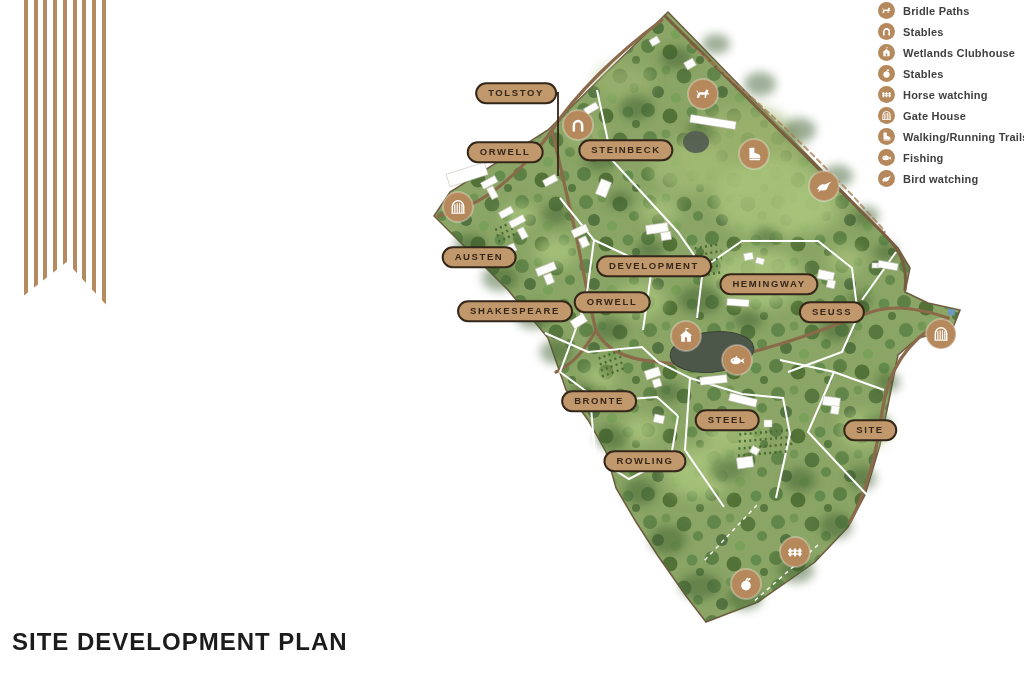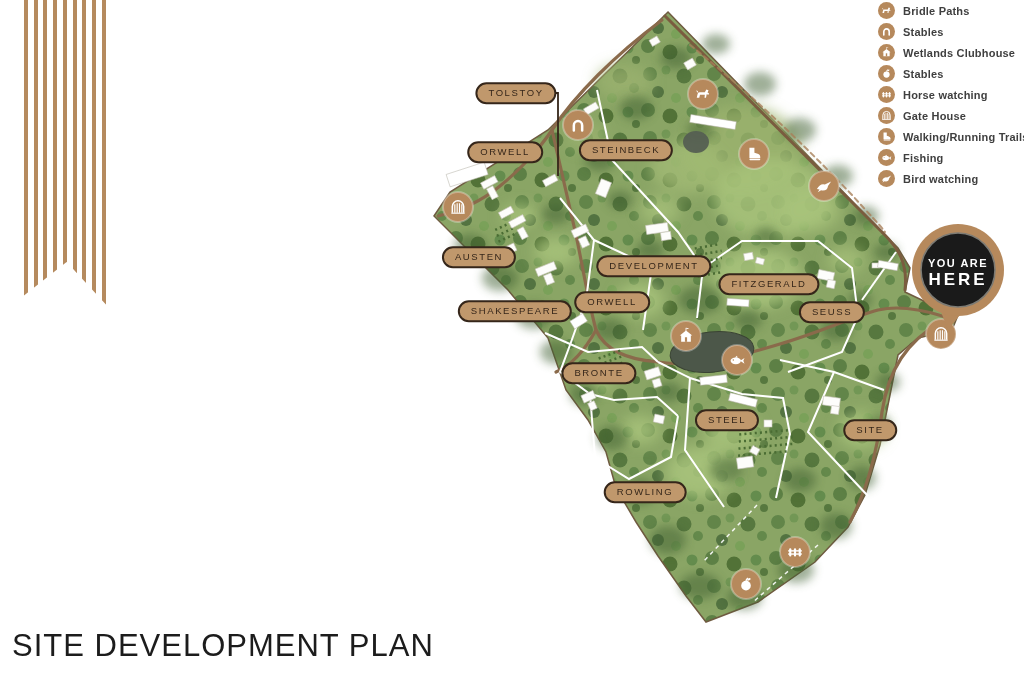--- a/index.html
+++ b/index.html
@@ -3,26 +3,26 @@
 <meta charset="utf-8">
 <style>
   html,body{margin:0;padding:0;background:#ffffff;}
   #stage{position:relative;width:1024px;height:682px;background:#ffffff;overflow:hidden;
          font-family:"Liberation Sans",sans-serif;}
   
   .ribbon{position:absolute;left:24px;top:0;width:87px;height:310px;
           background:repeating-linear-gradient(to right,#b58a5e 0 4px,#ffffff 4px 9.7px);
           clip-path:polygon(0 0,100% 0,100% 100%,49% 84.5%,0 95.3%);}
   
-  .title{position:absolute;left:12px;top:628px;font-size:31px;letter-spacing:1px;
-         color:#1c1c1c;font-weight:400;white-space:nowrap;}
+  .title{position:absolute;left:12px;top:628px;font-size:24px;letter-spacing:1px;
+         color:#1c1c1c;font-weight:700;white-space:nowrap;}
   
   .pill{position:absolute;transform:translate(-50%,-50%);
         background:#c0986c;border:2px solid #35261a;border-radius:12px;
-        color:#35261a;font-size:9.5px;font-weight:normal;letter-spacing:1.6px;
+        color:#35261a;font-size:9.5px;font-weight:bold;letter-spacing:1.6px;
         padding:4px 11px;white-space:nowrap;line-height:1;z-index:30;}
   
   .legend{position:absolute;left:878px;top:2px;z-index:40;}
   .lg-row{display:flex;align-items:center;margin-bottom:4px;height:17px;}
   .lg-ic{width:17px;height:17px;border-radius:50%;background:#b6895c;flex:0 0 17px;
          display:flex;align-items:center;justify-content:center;margin-right:8px;}
   .lg-ic svg{width:13px;height:13px;display:block;}
   .lg-tx{font-size:11px;font-weight:bold;color:#3f3f3f;white-space:nowrap;letter-spacing:.2px;}
   
   .yah{position:absolute;left:910px;top:222px;width:96px;height:116px;z-index:50;}
@@ -311,108 +311,98 @@
     </g>
   </svg>
 
   <div class="pill" style="left:516px;top:93px">TOLSTOY</div>
   <div class="pill" style="left:505px;top:152px">ORWELL</div>
   <div class="pill" style="left:626px;top:150px">STEINBECK</div>
   <div class="pill" style="left:479px;top:257px">AUSTEN</div>
   <div class="pill" style="left:654px;top:266px">DEVELOPMENT</div>
   <div class="pill" style="left:612px;top:302px">ORWELL</div>
   <div class="pill" style="left:515px;top:311px">SHAKESPEARE</div>
-  <div class="pill" style="left:769px;top:284px">FITZGERALD</div>
+  <div class="pill" style="left:769px;top:284px">HEMINGWAY</div>
   <div class="pill" style="left:832px;top:312px">SEUSS</div>
-  <div class="pill" style="left:599px;top:373px">BRONTE</div>
+  <div class="pill" style="left:599px;top:401px">BRONTE</div>
   <div class="pill" style="left:727px;top:420px">STEEL</div>
-  <div class="pill" style="left:645px;top:492px">ROWLING</div>
+  <div class="pill" style="left:645px;top:461px">ROWLING</div>
   <div class="pill" style="left:870px;top:430px">SITE</div>
 
-  <div class="yah">
-    <svg width="96" height="116" viewBox="0 0 96 116">
-      <path d="M28,82 L38,108 L62,78 Z" fill="#b6895c"></path>
-      <circle cx="48" cy="48" r="46" fill="#b6895c"></circle>
-      <circle cx="48" cy="48" r="37" fill="#1a1a1a"></circle>
-      <circle cx="48" cy="48" r="37" fill="none" stroke="#7d7b74" stroke-width="1.6"></circle>
-      <text x="48" y="45" text-anchor="middle" fill="#ffffff" font-size="11" font-weight="bold" letter-spacing="1.5">YOU ARE</text>
-      <text x="48" y="63" text-anchor="middle" fill="#ffffff" font-size="17" font-weight="bold" letter-spacing="3">HERE</text>
-    </svg>
+
+  <div class="legend">
+    <div class="lg-row">
+      <span class="lg-ic">
+          <svg viewBox="0 0 24 24">
+            <use href="#sym-horse"></use>
+          </svg>
+        </span>
+      <span class="lg-tx">Bridle Paths</span>
+    </div>
+    <div class="lg-row">
+      <span class="lg-ic">
+          <svg viewBox="0 0 24 24">
+            <use href="#sym-horseshoe"></use>
+          </svg>
+        </span>
+      <span class="lg-tx">Stables</span>
+    </div>
+    <div class="lg-row">
+      <span class="lg-ic">
+          <svg viewBox="0 0 24 24">
+            <use href="#sym-clubhouse"></use>
+          </svg>
+        </span>
+      <span class="lg-tx">Wetlands Clubhouse</span>
+    </div>
+    <div class="lg-row">
+      <span class="lg-ic">
+          <svg viewBox="0 0 24 24">
+            <use href="#sym-apple"></use>
+          </svg>
+        </span>
+      <span class="lg-tx">Stables</span>
+    </div>
+    <div class="lg-row">
+      <span class="lg-ic">
+          <svg viewBox="0 0 24 24">
+            <use href="#sym-fence"></use>
+          </svg>
+        </span>
+      <span class="lg-tx">Horse watching</span>
+    </div>
+    <div class="lg-row">
+      <span class="lg-ic">
+          <svg viewBox="0 0 24 24">
+            <use href="#sym-gate"></use>
+          </svg>
+        </span>
+      <span class="lg-tx">Gate House</span>
+    </div>
+    <div class="lg-row">
+      <span class="lg-ic">
+          <svg viewBox="0 0 24 24">
+            <use href="#sym-boot"></use>
+          </svg>
+        </span>
+      <span class="lg-tx">Walking/Running Trails</span>
+    </div>
+    <div class="lg-row">
+      <span class="lg-ic">
+          <svg viewBox="0 0 24 24">
+            <use href="#sym-fish"></use>
+          </svg>
+        </span>
+      <span class="lg-tx">Fishing</span>
+    </div>
+    <div class="lg-row">
+      <span class="lg-ic">
+          <svg viewBox="0 0 24 24">
+            <use href="#sym-bird"></use>
+          </svg>
+        </span>
+      <span class="lg-tx">Bird watching</span>
+    </div>
   </div>
 
-  <div class="legend">
-    <div class="lg-row">
-      <span class="lg-ic">
-          <svg viewBox="0 0 24 24">
-            <use href="#sym-horse"></use>
-          </svg>
-        </span>
-      <span class="lg-tx">Bridle Paths</span>
-    </div>
-    <div class="lg-row">
-      <span class="lg-ic">
-          <svg viewBox="0 0 24 24">
-            <use href="#sym-horseshoe"></use>
-          </svg>
-        </span>
-      <span class="lg-tx">Stables</span>
-    </div>
-    <div class="lg-row">
-      <span class="lg-ic">
-          <svg viewBox="0 0 24 24">
-            <use href="#sym-clubhouse"></use>
-          </svg>
-        </span>
-      <span class="lg-tx">Wetlands Clubhouse</span>
-    </div>
-    <div class="lg-row">
-      <span class="lg-ic">
-          <svg viewBox="0 0 24 24">
-            <use href="#sym-apple"></use>
-          </svg>
-        </span>
-      <span class="lg-tx">Stables</span>
-    </div>
-    <div class="lg-row">
-      <span class="lg-ic">
-          <svg viewBox="0 0 24 24">
-            <use href="#sym-fence"></use>
-          </svg>
-        </span>
-      <span class="lg-tx">Horse watching</span>
-    </div>
-    <div class="lg-row">
-      <span class="lg-ic">
-          <svg viewBox="0 0 24 24">
-            <use href="#sym-gate"></use>
-          </svg>
-        </span>
-      <span class="lg-tx">Gate House</span>
-    </div>
-    <div class="lg-row">
-      <span class="lg-ic">
-          <svg viewBox="0 0 24 24">
-            <use href="#sym-boot"></use>
-          </svg>
-        </span>
-      <span class="lg-tx">Walking/Running Trails</span>
-    </div>
-    <div class="lg-row">
-      <span class="lg-ic">
-          <svg viewBox="0 0 24 24">
-            <use href="#sym-fish"></use>
-          </svg>
-        </span>
-      <span class="lg-tx">Fishing</span>
-    </div>
-    <div class="lg-row">
-      <span class="lg-ic">
-          <svg viewBox="0 0 24 24">
-            <use href="#sym-bird"></use>
-          </svg>
-        </span>
-      <span class="lg-tx">Bird watching</span>
-    </div>
-  </div>
-
   <div class="title">SITE DEVELOPMENT PLAN</div>
 
 </div>
 
 </body></html>

